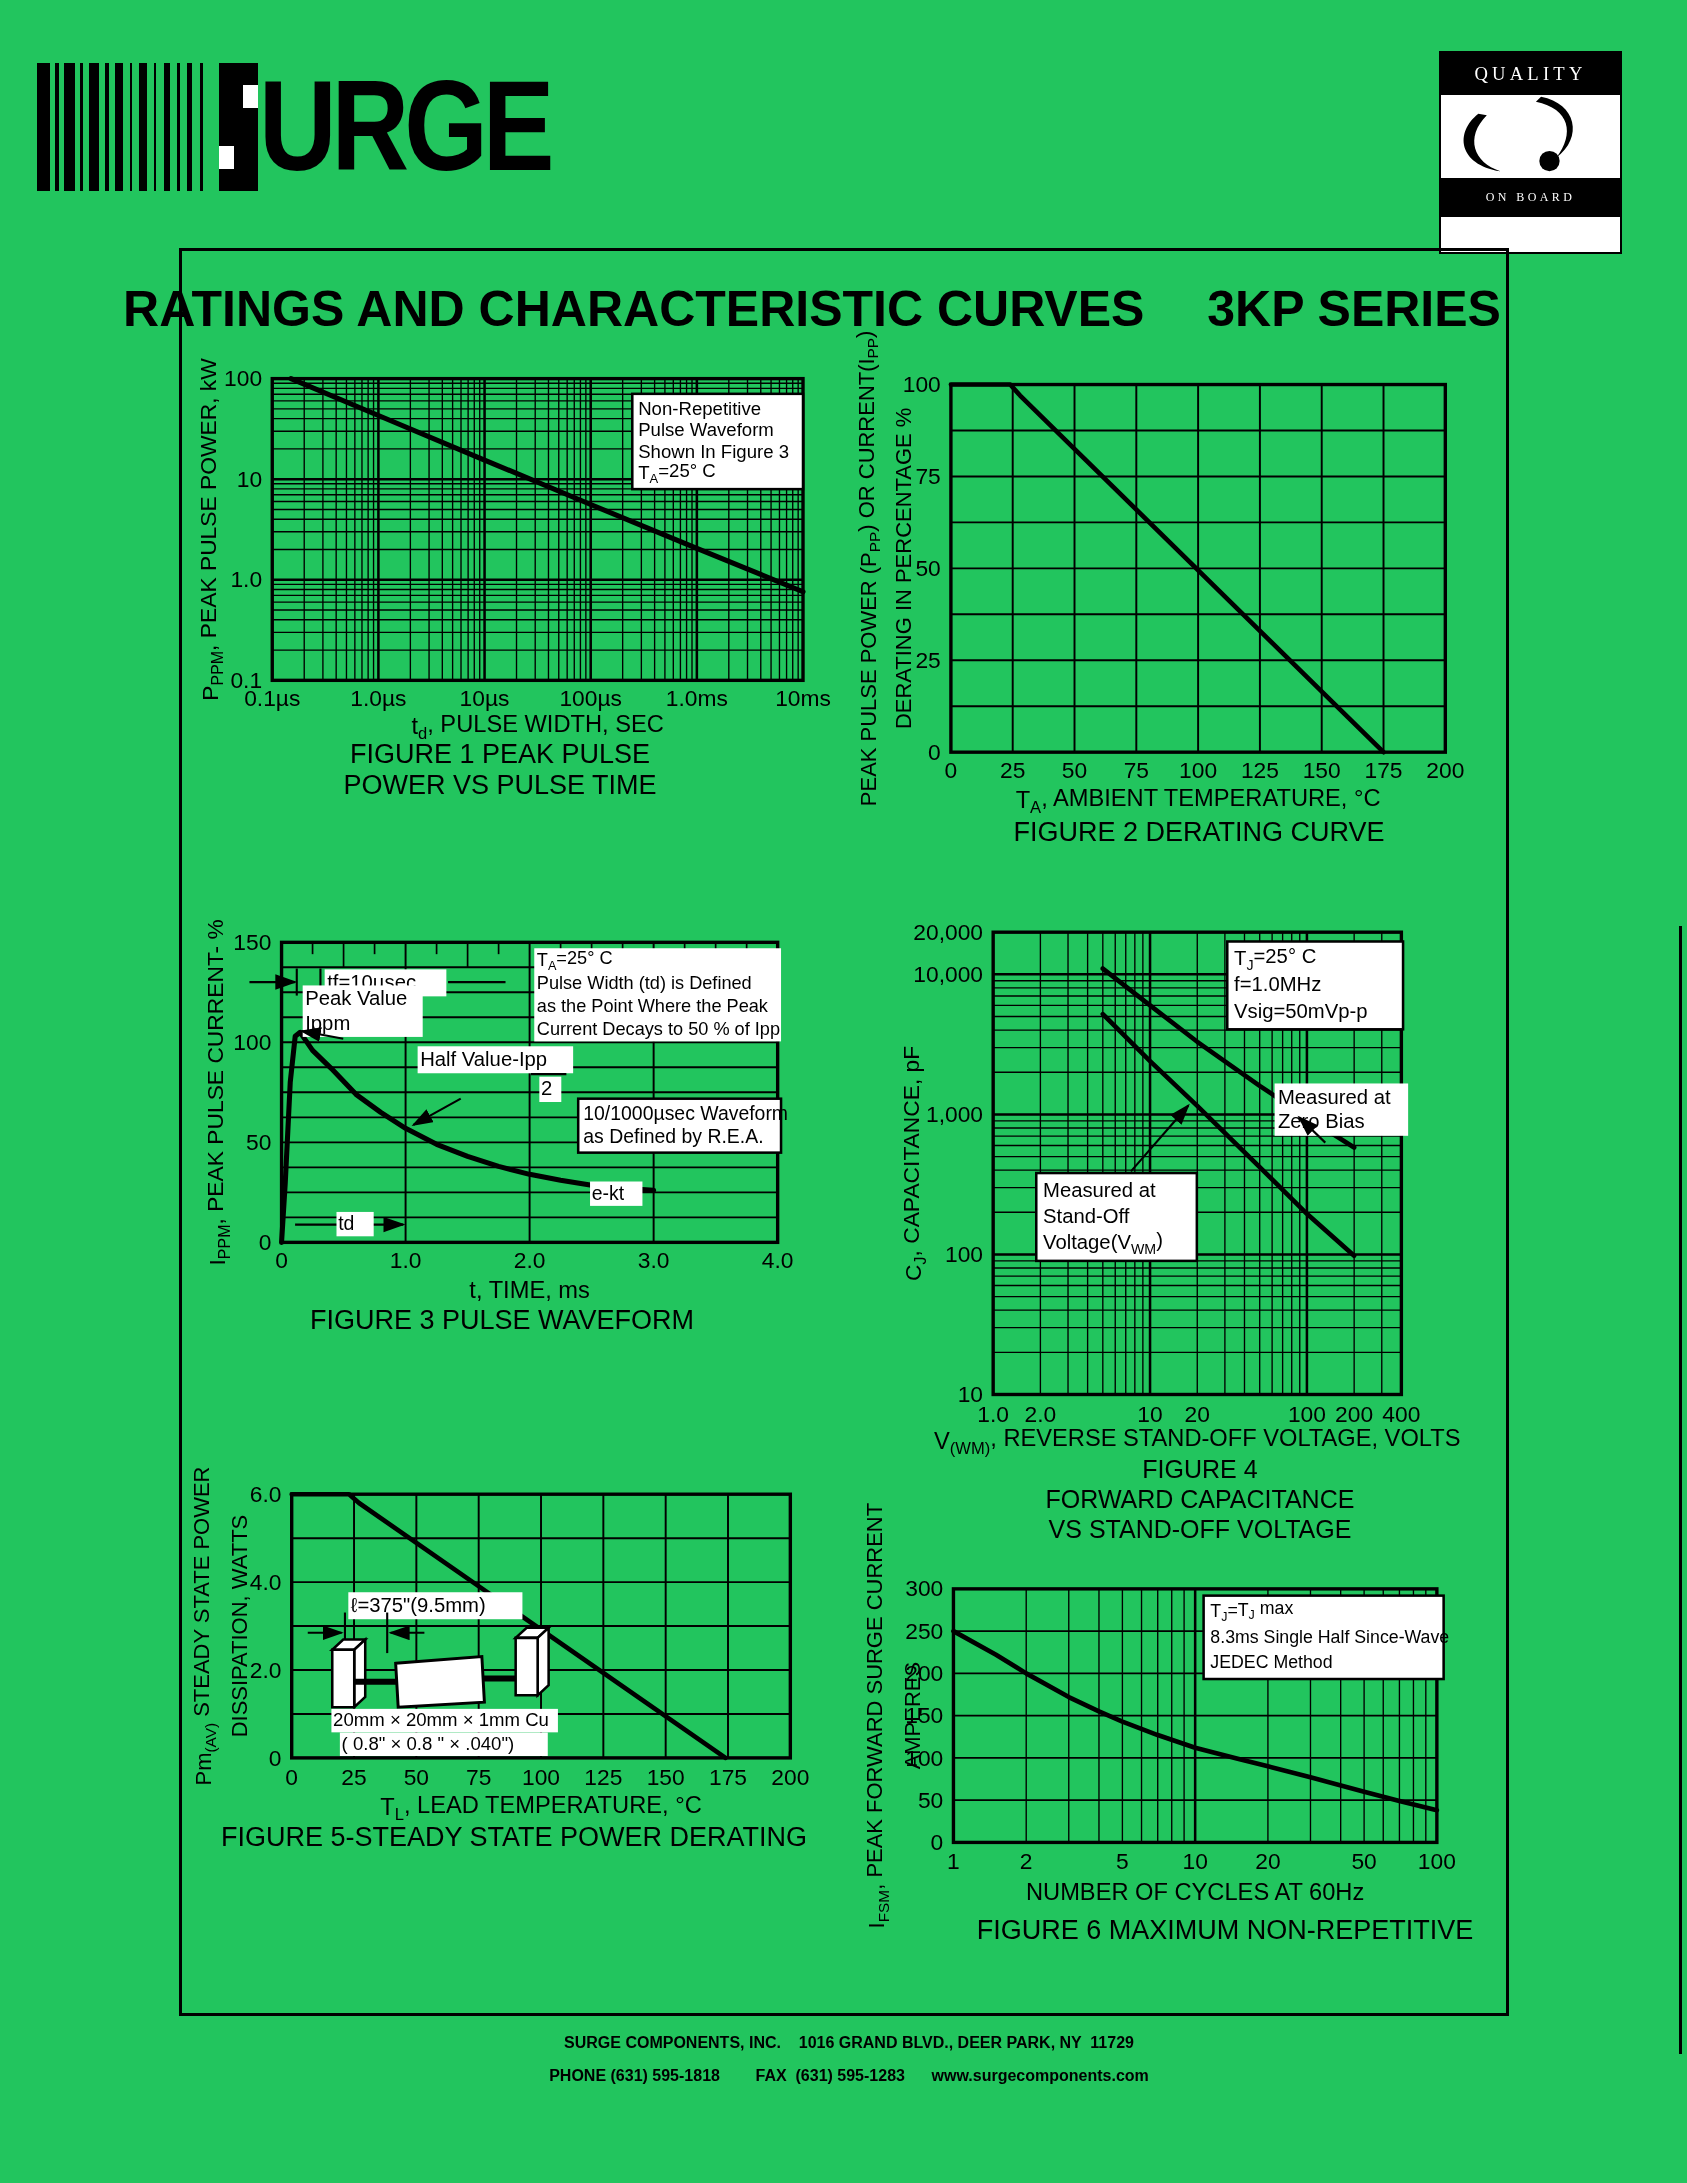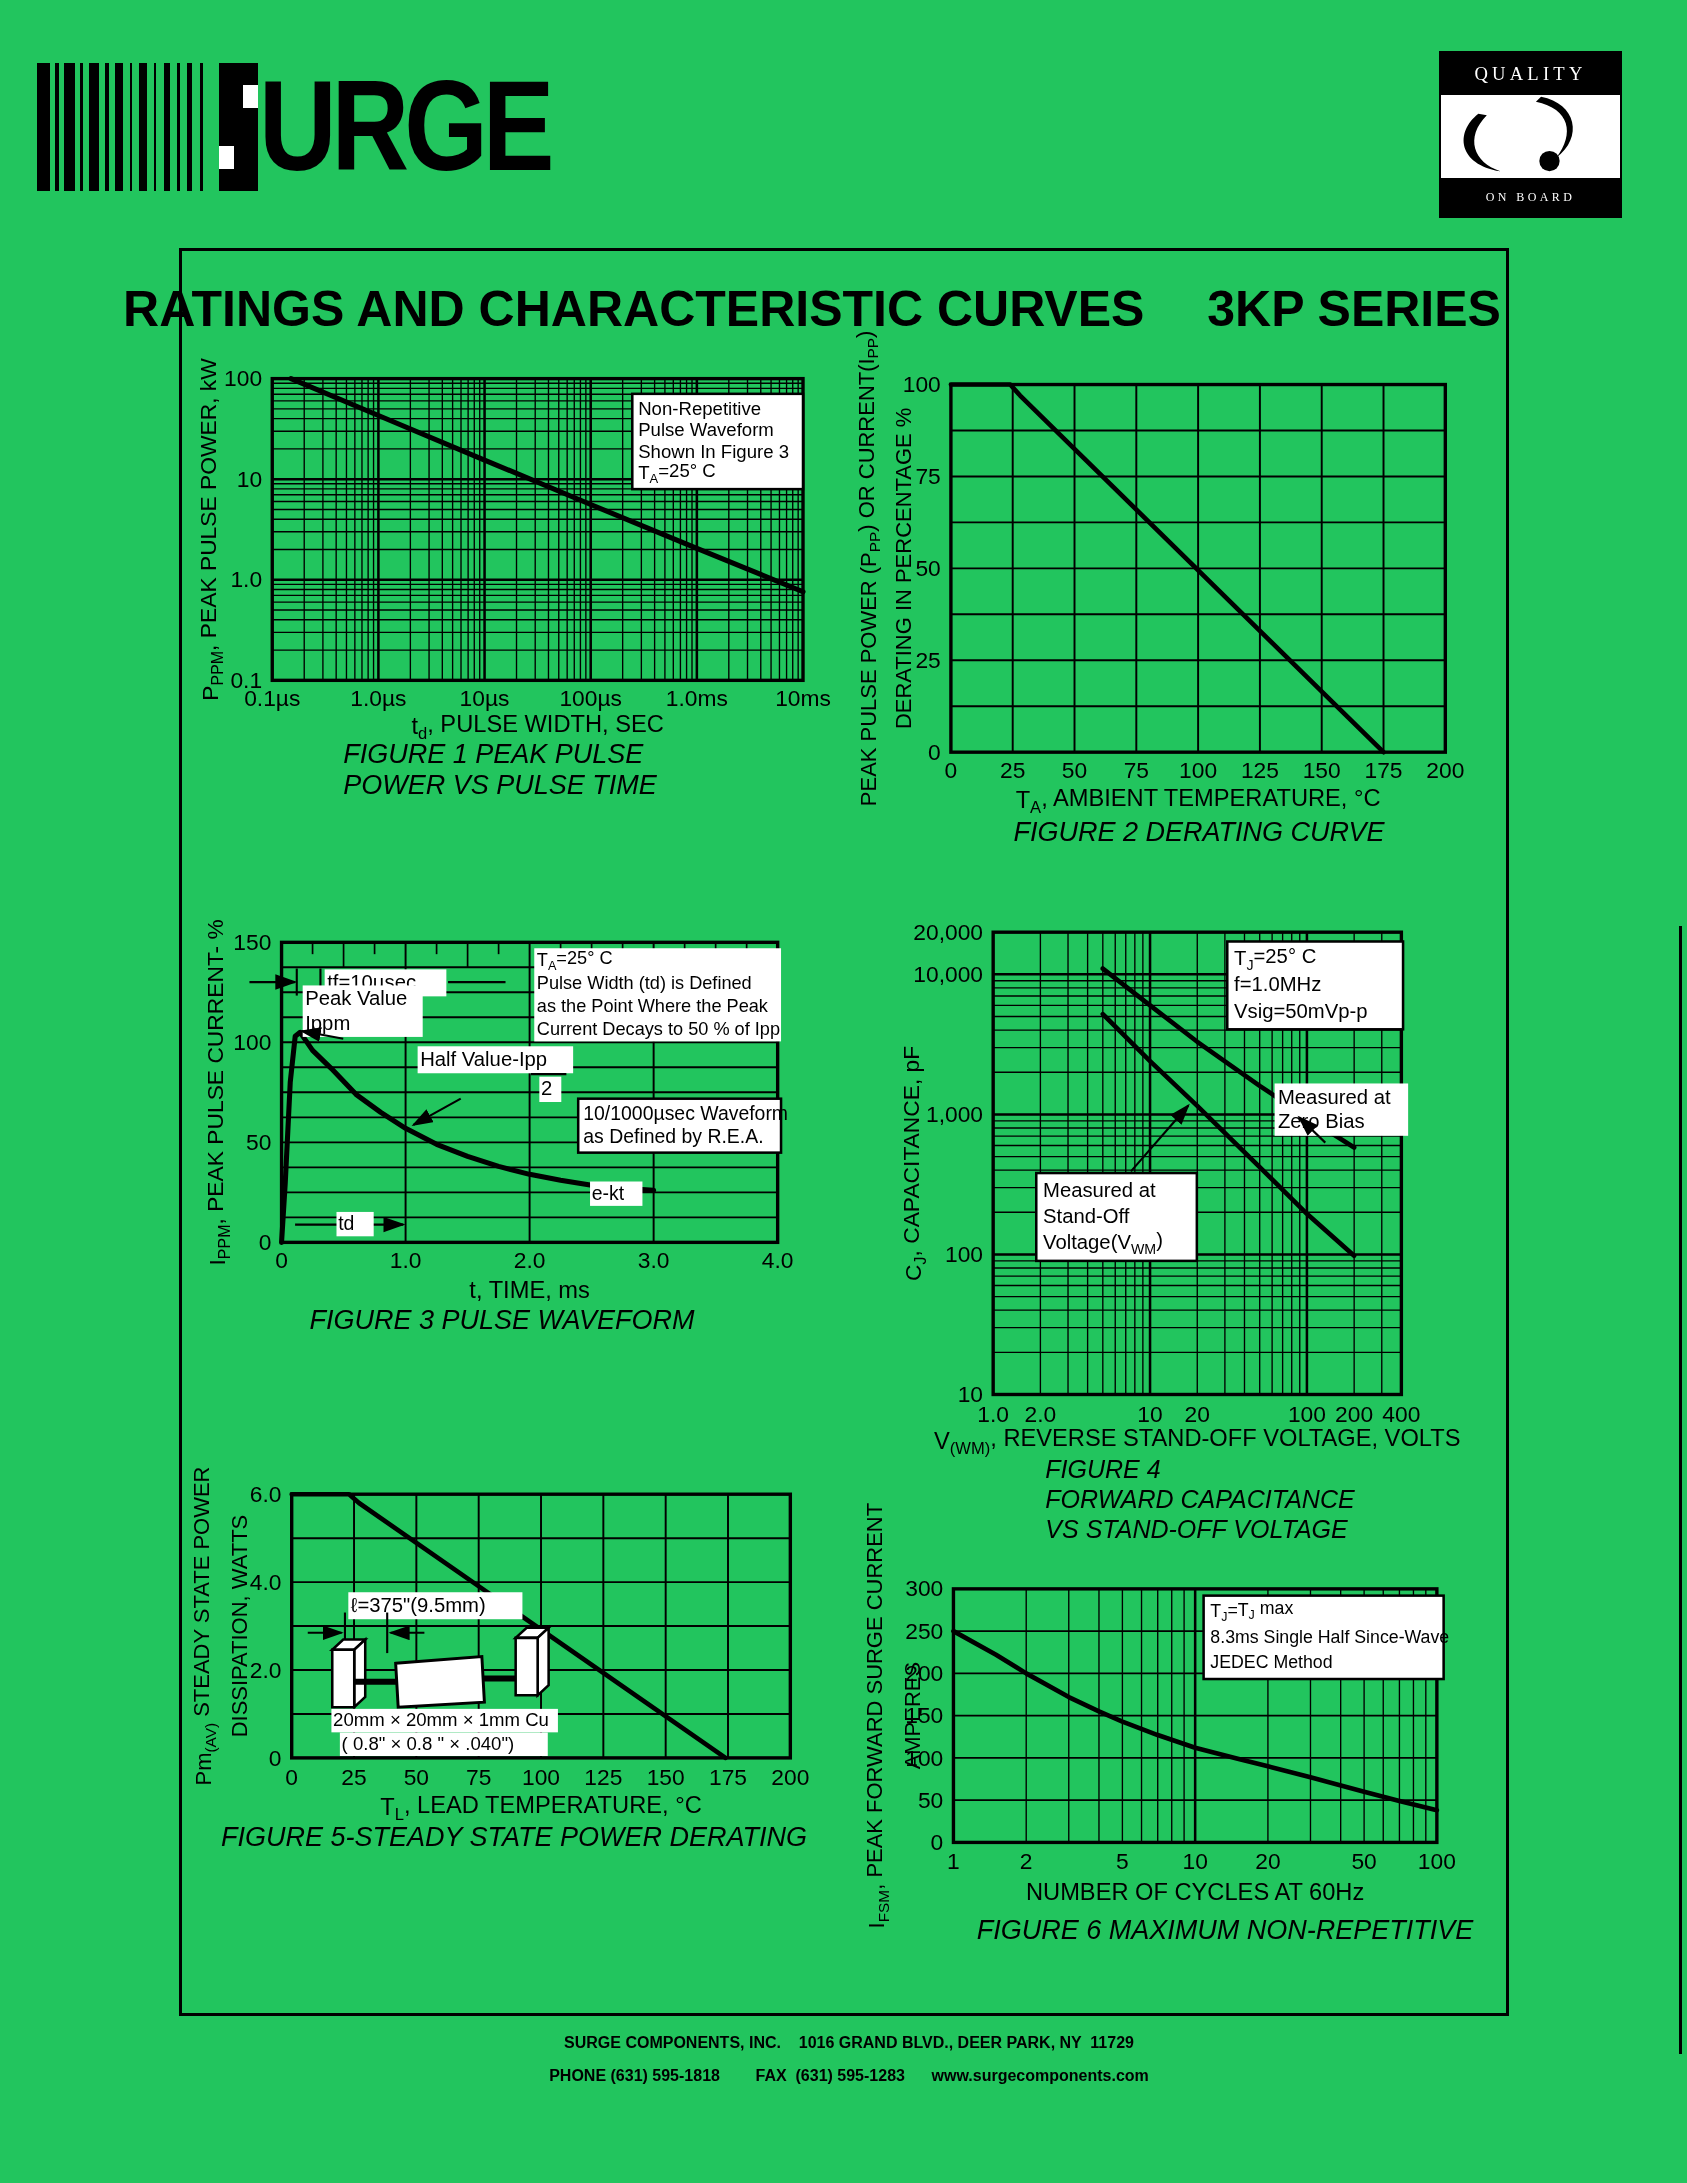--- a/index.html
+++ b/index.html
@@ -8,37 +8,37 @@
   
   .surge-logo{position:absolute;left:37px;top:63px;height:128px;display:flex;align-items:stretch;}
   .bars{display:flex;align-items:stretch;height:128px;}
   .bar{background:#000;}
   .sblock{width:39px;height:128px;background:#000;position:relative;margin-left:7.6px;}
   .sblock .n1{position:absolute;right:0;top:22px;width:15px;height:23px;background:#fff;}
   .sblock .n2{position:absolute;left:0;bottom:22px;width:15px;height:23px;background:#fff;}
   .brand{font-size:128px;font-weight:bold;line-height:125px;letter-spacing:-6px;
          transform:scaleX(0.84);transform-origin:left center;margin-left:1.7px;}
   
-  .quality-logo{position:absolute;left:1439px;top:51px;width:183px;height:167px;
+  .quality-logo{position:absolute;left:1439px;top:51px;width:183px;height:203px;
                 border:2.5px solid #000;box-sizing:border-box;background:#fff;}
   .q-band{background:#000;color:#fff;display:flex;align-items:center;justify-content:center;
           font-family:"Liberation Serif",serif;}
   .q-top{height:42px;font-size:18.6px;letter-spacing:4.2px;}
   .q-bottom{height:39px;font-size:12px;letter-spacing:3.4px;}
   .q-mid{height:83px;position:relative;background:#fff;}
   
   .border-box{position:absolute;left:179px;top:248px;width:1330px;height:1768px;
               border:3.4px solid #000;box-sizing:border-box;}
   .doc-title{position:absolute;top:280px;left:812px;transform:translateX(-50%);
              font-size:50px;font-weight:bold;white-space:nowrap;}
   .doc-title .t-right{margin-left:49px;}
   #charts{position:absolute;left:0;top:0;}
   svg text{fill:#000;font-family:"Liberation Sans",sans-serif;}
-  .cap{position:absolute;transform:translateX(-50%);text-align:left;
-       font-size:27px;line-height:31px;white-space:nowrap;font-style:italic;}
+  .cap{position:absolute;transform:translateX(-50%);text-align:center;
+       font-size:27px;line-height:31px;white-space:nowrap;}
   .cap-fig1{left:500px;top:739px;}
   .cap-fig2{left:1199px;top:817px;}
   .cap-fig3{left:502px;top:1305px;}
   .cap-fig4{left:1200px;top:1454px;font-size:25px;line-height:30px;}
   .cap-fig5{left:514px;top:1822px;}
   .cap-fig6{left:1193px;top:1915px;line-height:30px;margin-left:32px;}
   .footer-line{position:absolute;left:849px;transform:translateX(-50%);
                font-size:16px;font-weight:bold;white-space:pre;}
   .footer-1{top:2034px;}
   .footer-2{top:2067px;}

